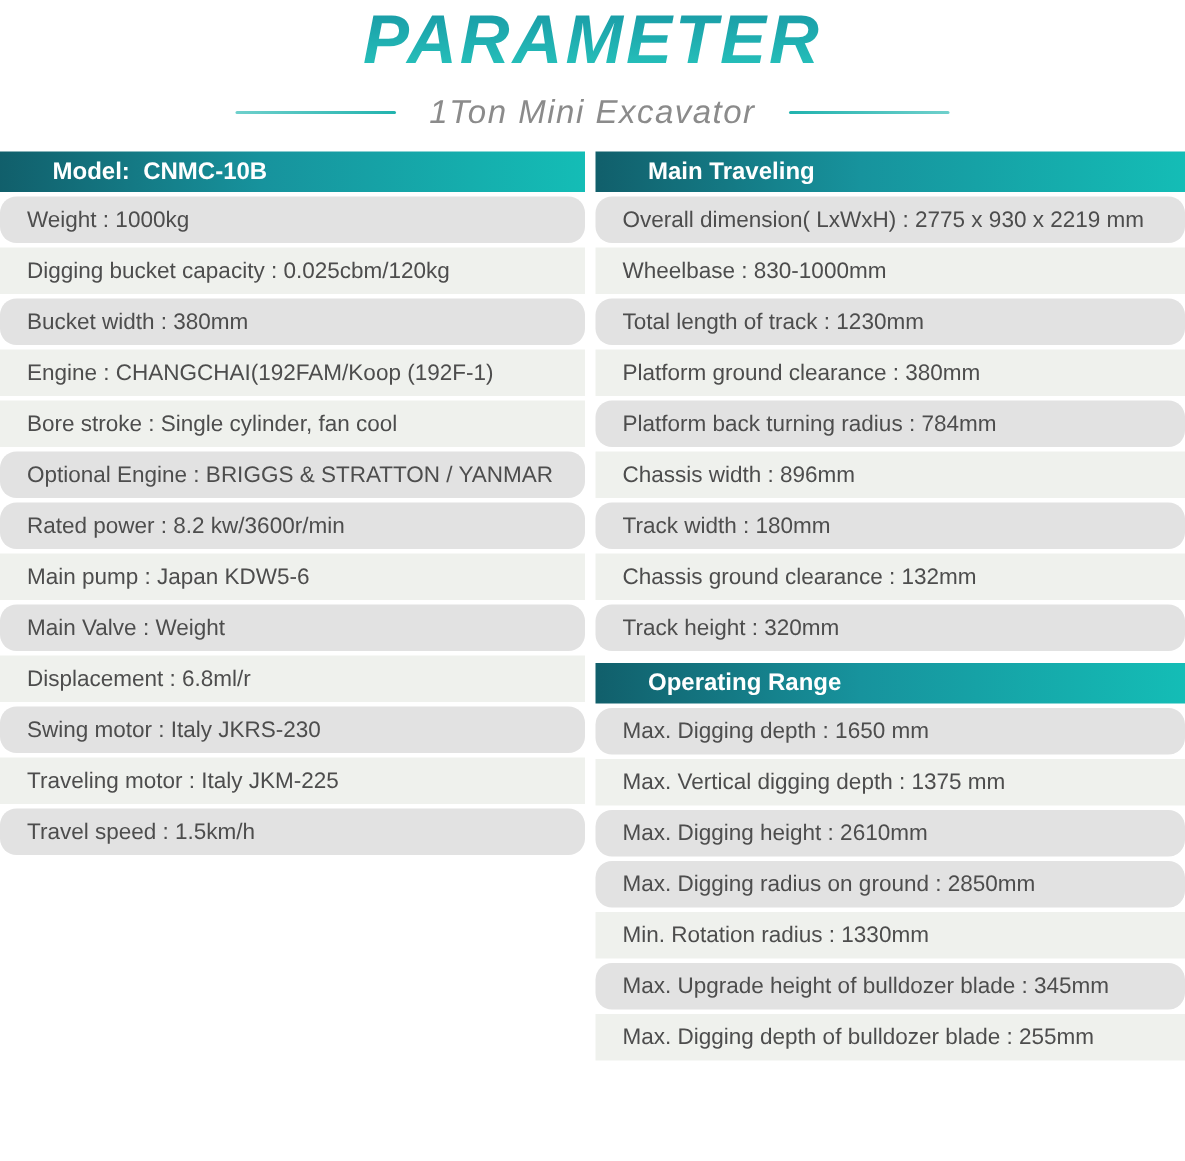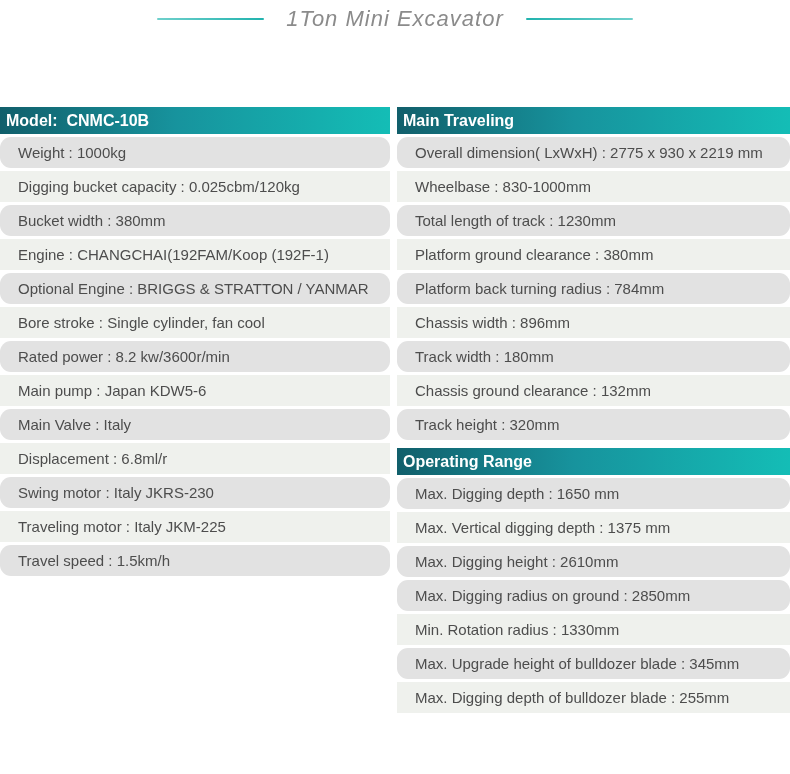--- a/index.html
+++ b/index.html
@@ -43,21 +43,21 @@
     font-size:22px;letter-spacing:1px;
   }
 
   
   .columns{display:flex;gap:7px;}
   .col-left{width:390px;flex:0 0 390px;}
   .col-right{flex:1;}
 
   .bar{
     height:27px;line-height:27px;
-    padding-left:6px;
+    padding-left:35px;
     color:#ffffff;font-weight:bold;font-size:16px;
     white-space:pre;
     background:linear-gradient(90deg, var(--accent_dark) 0%, var(--accent_mid) 45%, var(--accent_bright) 100%);
   }
   .row{
     height:31px;line-height:31px;
     margin-top:3px;
     padding-left:18px;
     font-size:15px;color:var(--text);
     white-space:pre;overflow:hidden;
@@ -65,41 +65,44 @@
   .row-dark{background:var(--row_dark);border-radius:11px;}
   .row-light{background:var(--row_light);}
   .table-gap{margin-top:8px;}
 </style>
 </head>
 <body>
 
 <div class="page">
 
   <div class="hero">
+    <div class="title-wrap">
+      <h1 class="title">PARAMETER</h1>
+    </div>
     <div class="subtitle-row">
       <span class="sub-line left"></span>
       <span class="subtitle">1Ton Mini Excavator</span>
       <span class="sub-line right"></span>
     </div>
   </div>
 
   <div class="columns">
 
     <section class="col-left">
       <div class="bar">Model:  CNMC-10B</div>
       <div class="rows">
           <div class="row row-dark">Weight : 1000kg</div>
           <div class="row row-light">Digging bucket capacity : 0.025cbm/120kg</div>
           <div class="row row-dark">Bucket width : 380mm</div>
           <div class="row row-light">Engine : CHANGCHAI(192FAM/Koop (192F-1)</div>
+          <div class="row row-light">Bore stroke : Single cylinder, fan cool</div>
           <div class="row row-dark">Optional Engine : BRIGGS &amp; STRATTON / YANMAR</div>
-          <div class="row row-light">Bore stroke : Single cylinder, fan cool</div>
           <div class="row row-dark">Rated power : 8.2 kw/3600r/min</div>
           <div class="row row-light">Main pump : Japan KDW5-6</div>
-          <div class="row row-dark">Main Valve : Italy</div>
+          <div class="row row-dark">Main Valve : Weight</div>
           <div class="row row-light">Displacement : 6.8ml/r</div>
           <div class="row row-dark">Swing motor : Italy JKRS-230</div>
           <div class="row row-light">Traveling motor : Italy JKM-225</div>
           <div class="row row-dark">Travel speed : 1.5km/h</div>
         </div>
     </section>
 
     <section class="col-right">
       <div>
         <div class="bar">Main Traveling</div>

